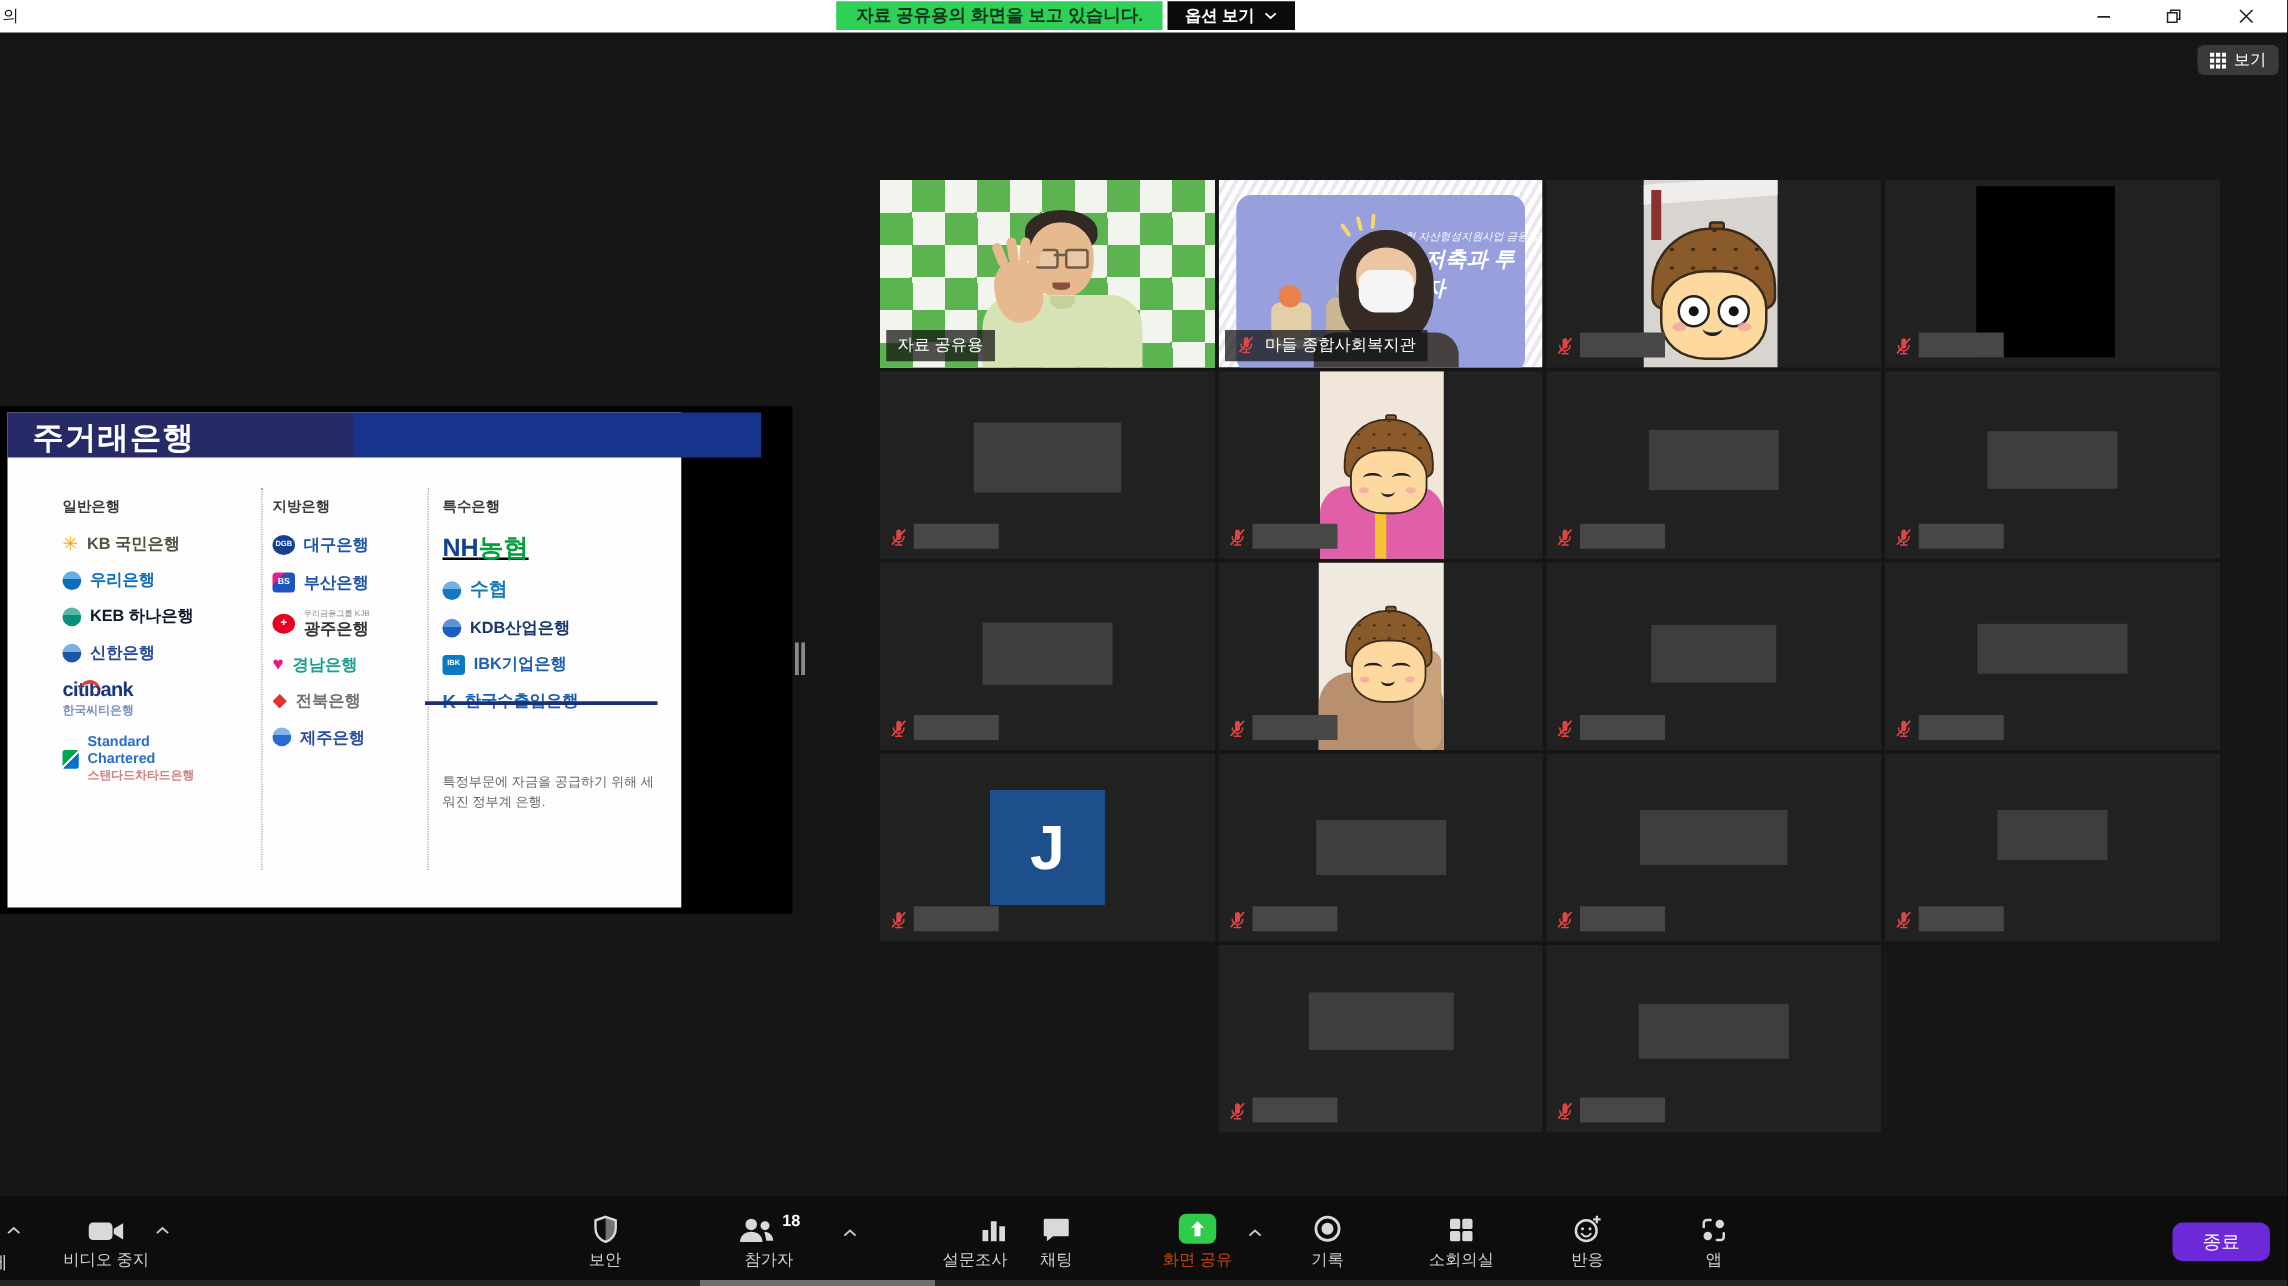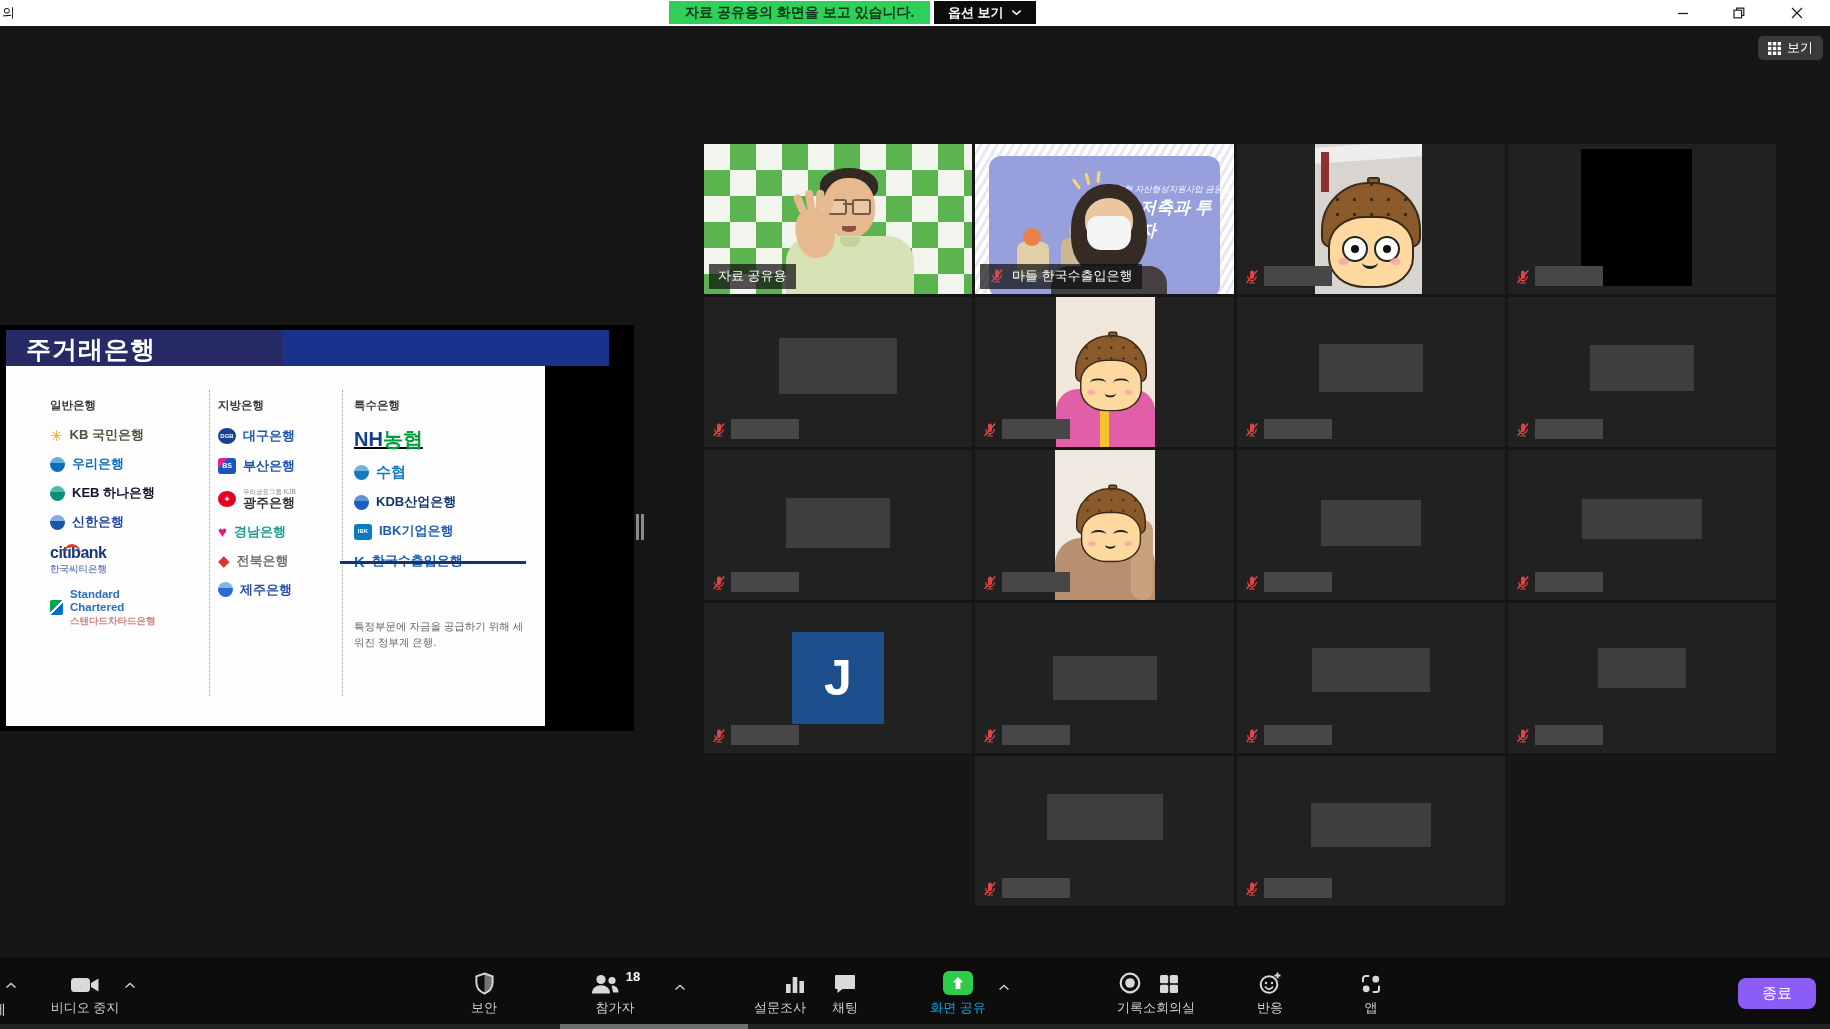--- a/index.html
+++ b/index.html
@@ -126,22 +126,22 @@
   .blackbox-rect{position:absolute;left:73px;top:5px;width:111px;height:137px;background:#000;}
 
   
   #toolbar{position:absolute;left:0;top:957px;width:1830px;height:67px;background:#0d0d0d;}
   .tb-item{position:absolute;top:12px;display:flex;flex-direction:column;align-items:center;cursor:pointer;}
   .tb-ic{height:26px;display:flex;align-items:flex-end;justify-content:center;}
   .tb-label{font-size:13px;color:#cfcfcf;margin-top:4px;white-space:nowrap;}
   .tb-caret{position:absolute;cursor:pointer;}
   .count{color:#fff;font-size:13px;font-weight:bold;margin-left:5px;align-self:flex-start;}
   .share-ic{width:30px;height:24px;border-radius:6px;background:#2ecc4a;display:flex;align-items:center;justify-content:center;}
-  #tb-share .tb-label{color:#0ea5e9;}
-  #leave-btn{position:absolute;left:1738px;top:21px;width:78px;height:31px;background:#8b5cf6;border-radius:8px;
+  #tb-share .tb-label{color:#c2410c;}
+  #leave-btn{position:absolute;left:1738px;top:21px;width:78px;height:31px;background:#6d28d9;border-radius:8px;
      color:#fff;font-size:15px;display:flex;align-items:center;justify-content:center;cursor:pointer;}
   #tb-frag{position:absolute;left:-8px;top:44px;font-size:14px;color:#ddd;}
   #bottom-sliver{position:absolute;left:0;top:1024px;width:1830px;height:5px;background:#242424;}
   #sliver-seg{position:absolute;left:560px;top:0;width:188px;height:5px;background:#6e6e6e;}
 </style>
 </head>
 <body>
 
 <div id="app">
 
@@ -361,21 +361,21 @@
         <div class="mw-mask"></div>
       <div class="mw-body"></div>
       <div class="tile-label">
         <span class="mic">
             <svg width="16" height="16" viewBox="0 0 16 16">
               <path d="M8 1.5c-1.1 0-2 .9-2 2V8c0 1.1.9 2 2 2s2-.9 2-2V3.5c0-1.1-.9-2-2-2z" fill="#e04545"></path>
               <path d="M3.8 7.4c0 2.3 1.9 4.2 4.2 4.2s4.2-1.9 4.2-4.2M8 11.6V14M5.5 14h5" stroke="#e04545" stroke-width="1.2" fill="none" stroke-linecap="round"></path>
               <line x1="2.6" y1="13.8" x2="13.2" y2="1.6" stroke="#e04545" stroke-width="1.5"></line>
             </svg>
           </span>
-        <span>마들 한국수출입은행</span>
+        <span>마들 종합사회복지관</span>
         </div>
       </div>
       <div class="tile" style="left: 1237px; top: 144px; width: 268px; height: 150px;">
         <div class="strip" style="left:78px;width:107px;background:#d8d5d0;">
         <div style="position:absolute;left:0;top:0;width:107px;height:16px;background:#efeeec;transform:skewY(-4deg);"></div>
         <div style="position:absolute;left:6px;top:8px;width:8px;height:40px;background:#8c3030;"></div>
         </div>
       <div class="acorn" style="left:84px;top:38px;transform:scale(1);">
     <div class="a-stem"></div>
           <div class="a-cap"></div>
@@ -671,21 +671,21 @@
           </span>
         </div>
       <div class="tb-label">화면 공유</div>
     </div>
     <span class="tb-caret" style="left:998px;top:20px;">
       <svg width="12" height="7" viewBox="0 0 12 7">
           <polyline points="1.5,5.5 6,1.5 10.5,5.5" fill="none" stroke="#c9c9c9" stroke-width="1.6"></polyline>
         </svg>
     </span>
 
-    <div class="tb-item" id="tb-record" style="left:1085px;width:90px;">
+    <div class="tb-item" id="tb-record" style="left:1017px;width:90px;">
       <div class="tb-ic">
           <svg width="24" height="24" viewBox="0 0 24 24">
             <circle cx="12" cy="12" r="9.3" fill="none" stroke="#d9d9d9" stroke-width="2.2"></circle>
             <circle cx="12" cy="12" r="4.8" fill="#d9d9d9"></circle>
           </svg>
         </div>
       <div class="tb-label">기록</div>
     </div>
 
     <div class="tb-item" id="tb-breakout" style="left:1124px;width:90px;text-align:right;">

